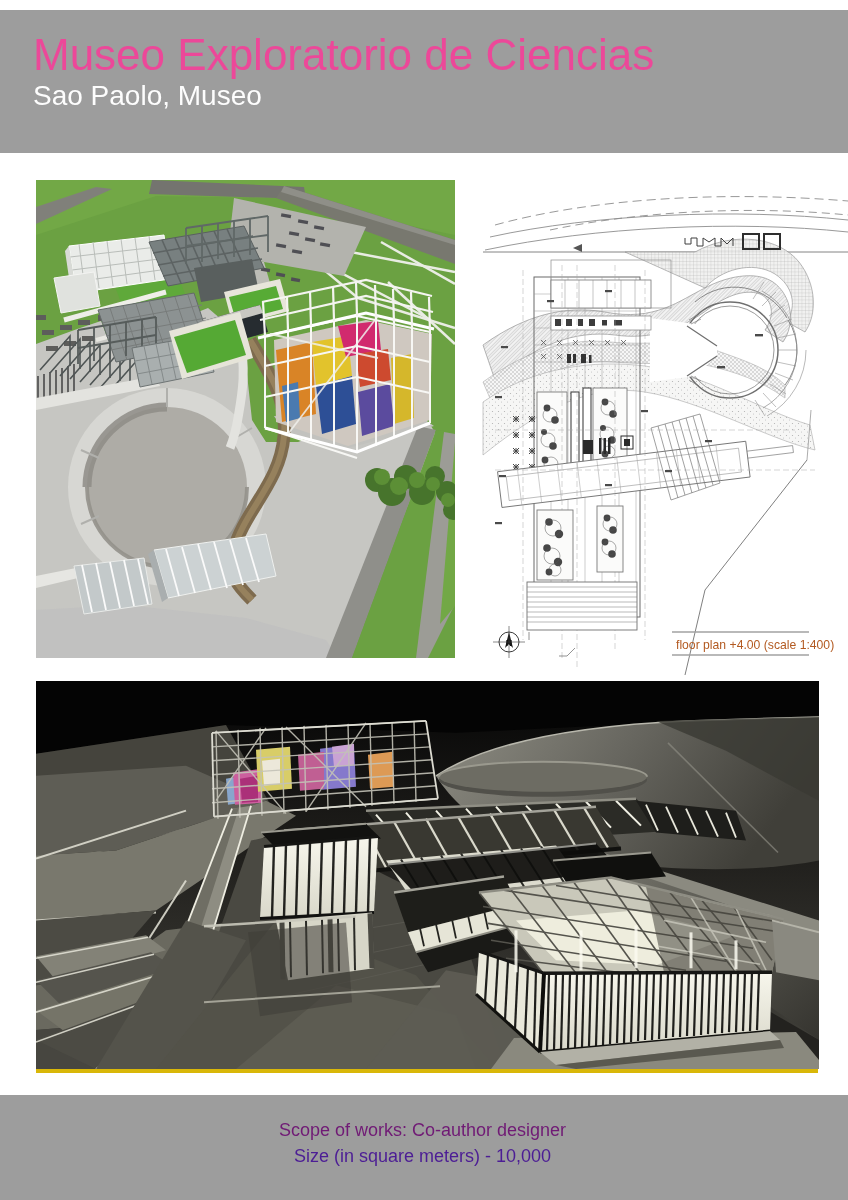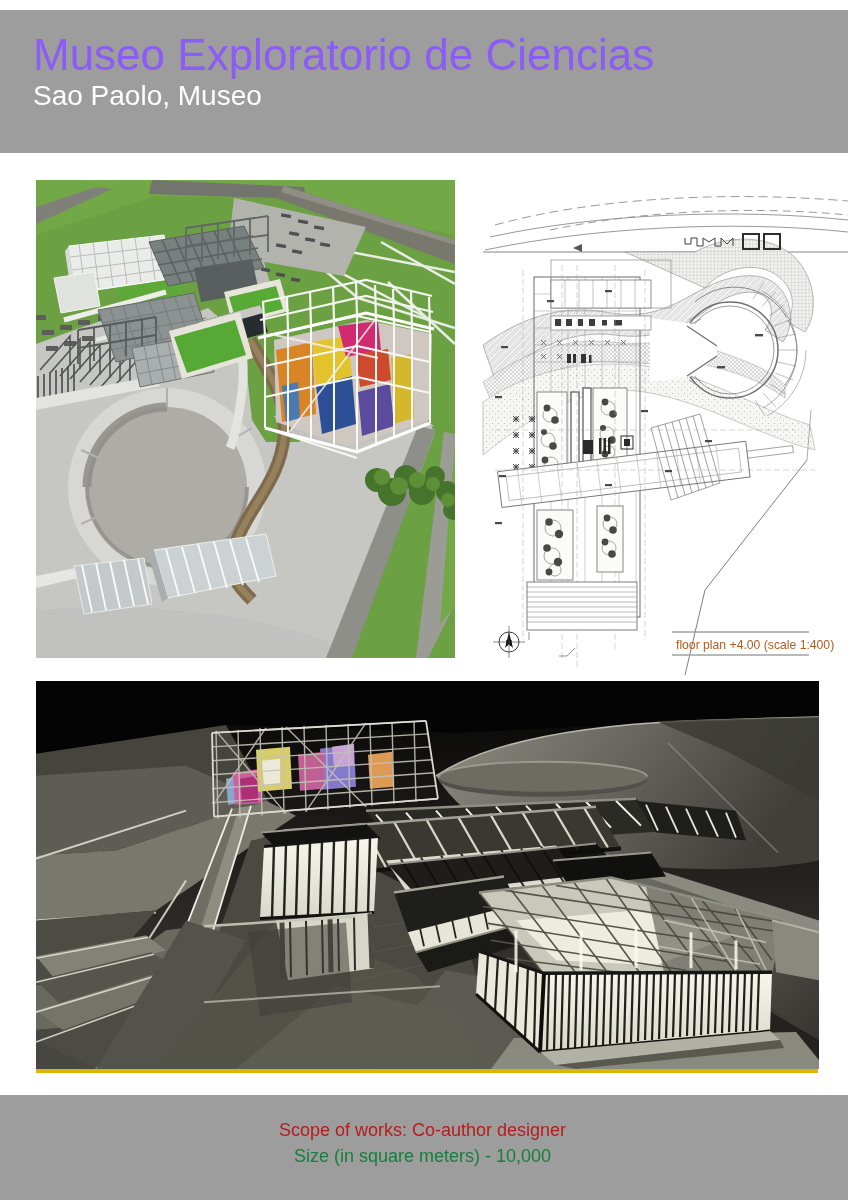--- a/index.html
+++ b/index.html
@@ -5,21 +5,21 @@
   html,body{margin:0;padding:0;}
   body{width:848px;height:1200px;position:relative;background:#ffffff;
        font-family:"Liberation Sans",sans-serif;overflow:hidden;}
   .abs{position:absolute;}
 </style>
 </head>
 <body>
 
 <div class="abs" style="left:0px;top:10px;width:848px;height:143px;background:#9d9d9d;"></div>
 
-<div class="abs" style="left:33px;top:30px;color:#8b5cf6;font-size:44px;letter-spacing:0px;">Museo Exploratorio de Ciencias</div>
+<div class="abs" style="left:33px;top:30px;color:#ec4899;font-size:44px;letter-spacing:0px;">Museo Exploratorio de Ciencias</div>
 
 <div class="abs" style="left:33px;top:80px;color:#fdfdfd;font-size:28px;">Sao Paolo, Museo</div>
 
 <svg class="abs" style="left:36px;top:180px;" width="419" height="478" viewBox="0 0 419 478">
 
   <rect x="0" y="0" width="419" height="478" fill="#6ba142"></rect>
 
   <polygon points="0,0 419,0 419,55 240,18 120,16 0,55" fill="#72a846"></polygon>
 
   <polygon points="116,0 268,7 270,19 113,14" fill="#74746f"></polygon>
@@ -1050,15 +1050,15 @@
     <polygon points="736,240 783,252 783,300 740,292" fill="#8a8980"></polygon>
     <path d="M736,240 L783,252" stroke="#b5b4a9" stroke-width="2" fill="none"></path>
   </g>
   </g>
 </svg>
 
 <div class="abs" style="left:36px;top:1069px;width:782px;height:4px;background:#d9b708;"></div>
 
 <div class="abs" style="left:0;top:1095px;width:848px;height:105px;background:#9d9d9d;"></div>
 
-<div class="abs" style="left:0px;top:1120px;width:845px;text-align:center;color:#b91c1c;font-size:18px;">Scope of works: Co-author designer</div>
-
-<div class="abs" style="left:0px;top:1146px;width:845px;text-align:center;color:#15803d;font-size:18px;">Size (in square meters) - 10,000</div>
+<div class="abs" style="left:0px;top:1120px;width:845px;text-align:center;color:#701a75;font-size:18px;">Scope of works: Co-author designer</div>
+
+<div class="abs" style="left:0px;top:1146px;width:845px;text-align:center;color:#4c1d95;font-size:18px;">Size (in square meters) - 10,000</div>
 
 </body></html>

